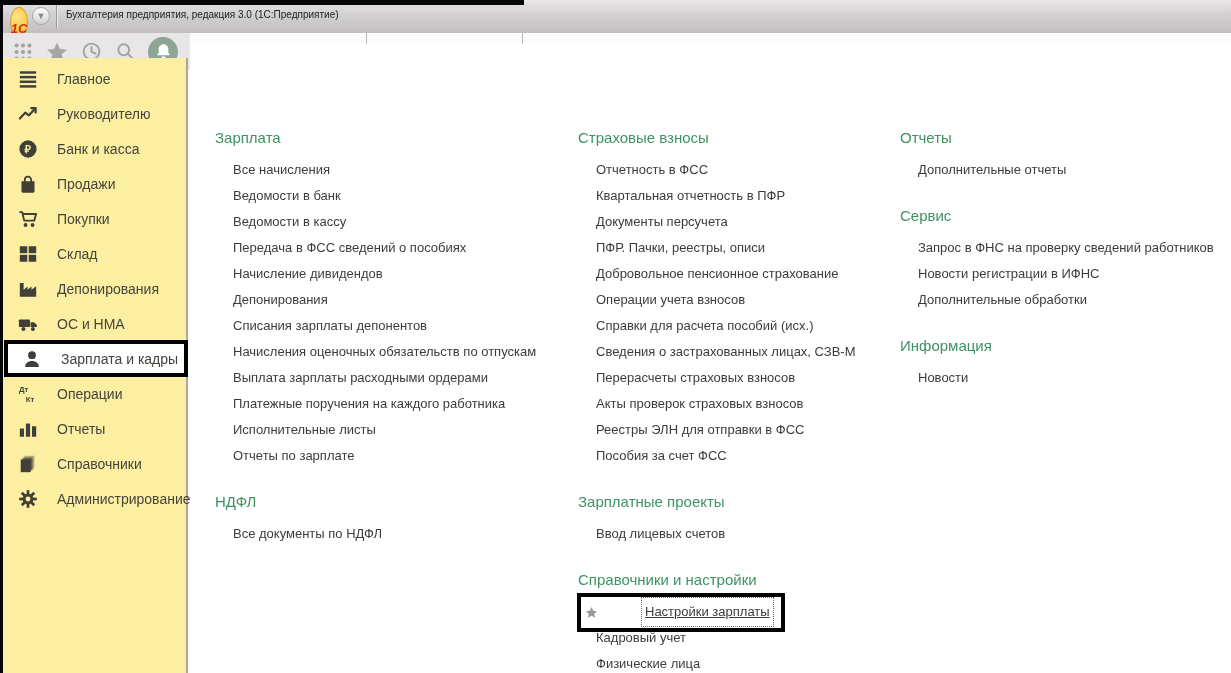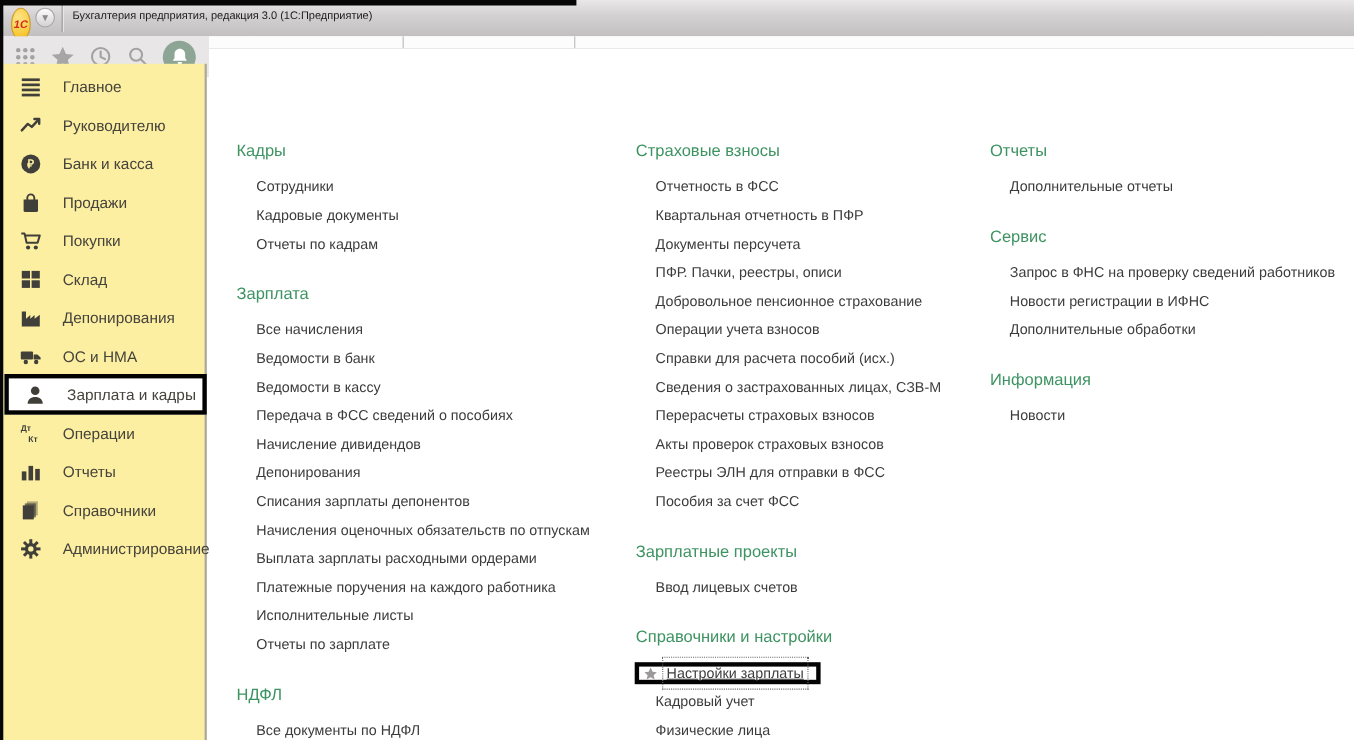--- a/index.html
+++ b/index.html
@@ -6,22 +6,22 @@
   .window{position:relative;width:1231px;height:673px;overflow:hidden;background:#fff;
           font-family:"Liberation Sans",sans-serif;-webkit-font-smoothing:antialiased;}
 
   
   .titlebar{position:absolute;left:0;top:0;width:1231px;height:33px;
             background:linear-gradient(#e9e7e8 0%,#d2d0d1 45%,#c1bfc0 100%);}
   .edge-top{position:absolute;left:0;top:0;width:524px;height:5px;background:#070707;z-index:7;}
   .edge-left{position:absolute;left:0;top:0;width:3px;height:673px;background:#070707;z-index:8;}
   .logo-1c{position:absolute;left:10px;top:7px;width:18px;height:30px;border-radius:50%;
            background:radial-gradient(circle at 35% 30%,#ffe489,#f7c832 70%,#e0a92e);
-           border:1px solid #cf9d2a;box-sizing:border-box;display:flex;align-items:center;justify-content:center;
-           font-size:10px;font-weight:bold;font-style:italic;color:#d42b1e;}
+           border:1px solid #cf9d2a;box-sizing:border-box;display:flex;align-items:flex-end;justify-content:center;
+           font-size:13px;font-weight:bold;font-style:italic;color:#d42b1e;}
   .dd-btn{position:absolute;left:32px;top:7px;width:18px;height:18px;border-radius:50%;
           background:linear-gradient(#fdfdfd,#d4d2d3);border:1px solid #a9a7a8;box-sizing:border-box;
           display:flex;align-items:center;justify-content:center;color:#8a8889;font-size:9px;cursor:pointer;}
   .tb-sep{position:absolute;left:56px;top:4px;width:1px;height:25px;background:#9b999a;box-shadow:1px 0 0 #eeeceb;}
   .tb-title{position:absolute;left:66px;top:9px;font-size:10px;color:#1b1b1b;white-space:nowrap;}
 
   
   .toolbar{position:absolute;left:0;top:33px;width:190px;height:37px;background:#e8e6e7;
            display:flex;align-items:center;padding-left:12px;box-sizing:border-box;}
   .tool-btn{width:22px;height:22px;margin-right:12px;display:flex;align-items:center;justify-content:center;cursor:pointer;}
@@ -48,21 +48,21 @@
         padding:84px 0 0 25px;box-sizing:border-box;overflow:hidden;}
   .menu-columns{display:flex;align-items:flex-start;}
   .menu-col{flex:none;}
   .col-0{width:363px;} .col-1{width:322px;} .col-2{flex:1;}
   .section{margin-bottom:23px;}
   .section-title{font-size:15px;line-height:20px;height:20px;color:#3e9362;margin-bottom:9px;white-space:nowrap;}
   .menu-item{display:block;height:26px;line-height:26px;font-size:13px;color:#3c3c3c;
              padding-left:18px;text-decoration:none;cursor:pointer;white-space:nowrap;}
   .highlighted-row{height:26px;padding-left:0;display:flex;align-items:center;}
   .hl-box{display:inline-flex;align-items:center;border:4px solid #030303;background:#fff;
-          height:20px;box-sizing:border-box;padding:0 7px 0 3px;margin-left:-1px;}
+          height:39px;box-sizing:border-box;padding:0 7px 0 3px;margin-left:-1px;gap:39px;}
   .star-small{margin-right:3px;cursor:pointer;}
   .hl-link{font-size:13px;color:#3c3c3c;text-decoration:underline;border:1px dotted #6a6a6a;
            padding:1px 3px;cursor:pointer;white-space:nowrap;}
 </style>
 </head>
 <body>
 
 <div class="window">
 
   <div class="titlebar">
@@ -261,26 +261,20 @@
             <circle cx="11" cy="11" r="2.7" fill="#fcefa2"></circle>
           </svg>
         </span>
         <span>Администрирование</span>
       </div>
     </nav>
 
   <main class="main">
     <div class="menu-columns">
         <div class="menu-col col-0">
-          <div class="section">
-            <div class="section-title">Кадры</div>
-            <a class="menu-item">Сотрудники</a>
-            <a class="menu-item">Кадровые документы</a>
-            <a class="menu-item">Отчеты по кадрам</a>
-          </div>
           <div class="section">
             <div class="section-title">Зарплата</div>
             <a class="menu-item">Все начисления</a>
             <a class="menu-item">Ведомости в банк</a>
             <a class="menu-item">Ведомости в кассу</a>
             <a class="menu-item">Передача в ФСС сведений о пособиях</a>
             <a class="menu-item">Начисление дивидендов</a>
             <a class="menu-item">Депонирования</a>
             <a class="menu-item">Списания зарплаты депонентов</a>
             <a class="menu-item">Начисления оценочных обязательств по отпускам</a>

